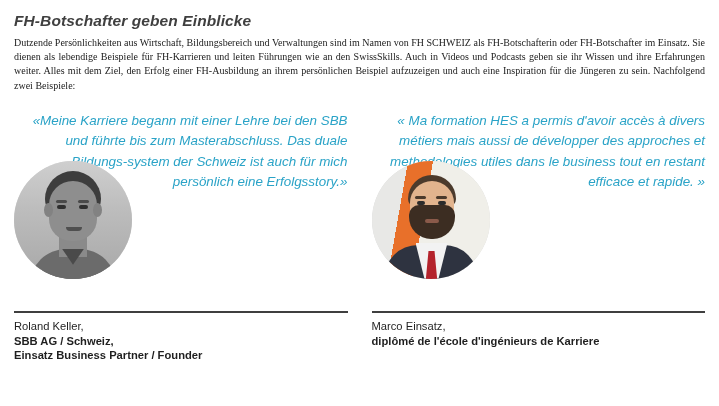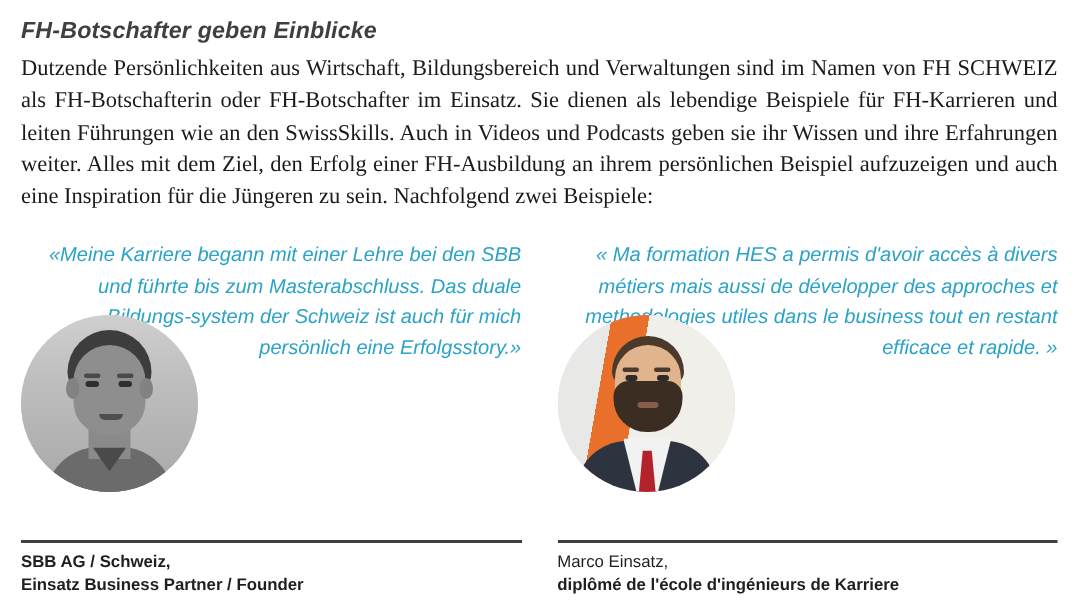--- a/index.html
+++ b/index.html
@@ -25,21 +25,21 @@
     font-family: "Liberation Sans", sans-serif;
     font-style: italic;
     font-weight: bold;
     font-size: 15.5px;
     color: #3f3f3f;
     letter-spacing: 0.1px;
     margin: 4px 0 6px 2px;
   }
   .intro {
     font-family: "Liberation Serif", serif;
-    font-size: 15px;
+    font-size: 10px;
     line-height: 1.42;
     color: #1a1a1a;
     text-align: justify;
     margin: 0 2px 0 2px;
   }
   .columns {
     display: flex;
     gap: 24px;
     margin-top: 18px;
     padding: 0 2px;
@@ -271,20 +271,21 @@
           <div class="ear-r"></div>
           <div class="brow-l"></div>
           <div class="brow-r"></div>
           <div class="eye-l"></div>
           <div class="eye-r"></div>
           <div class="mouth"></div>
         </div>
       </div>
       <div class="person">
         <div class="rule"></div>
+        <div class="pname">Roland Keller,</div>
         <div class="pbold">SBB AG / Schweiz,</div>
         <div class="pbold">Einsatz Business Partner / Founder</div>
       </div>
     </div>
 
     <div class="col">
       <div class="quote right-portrait">« Ma formation HES a permis d'avoir accès à divers métiers mais aussi de développer des approches et methodologies utiles dans le business tout en restant efficace et rapide. »</div>
       <div class="photo-row">
         <div class="portrait p2">
           <div class="bg"></div>

